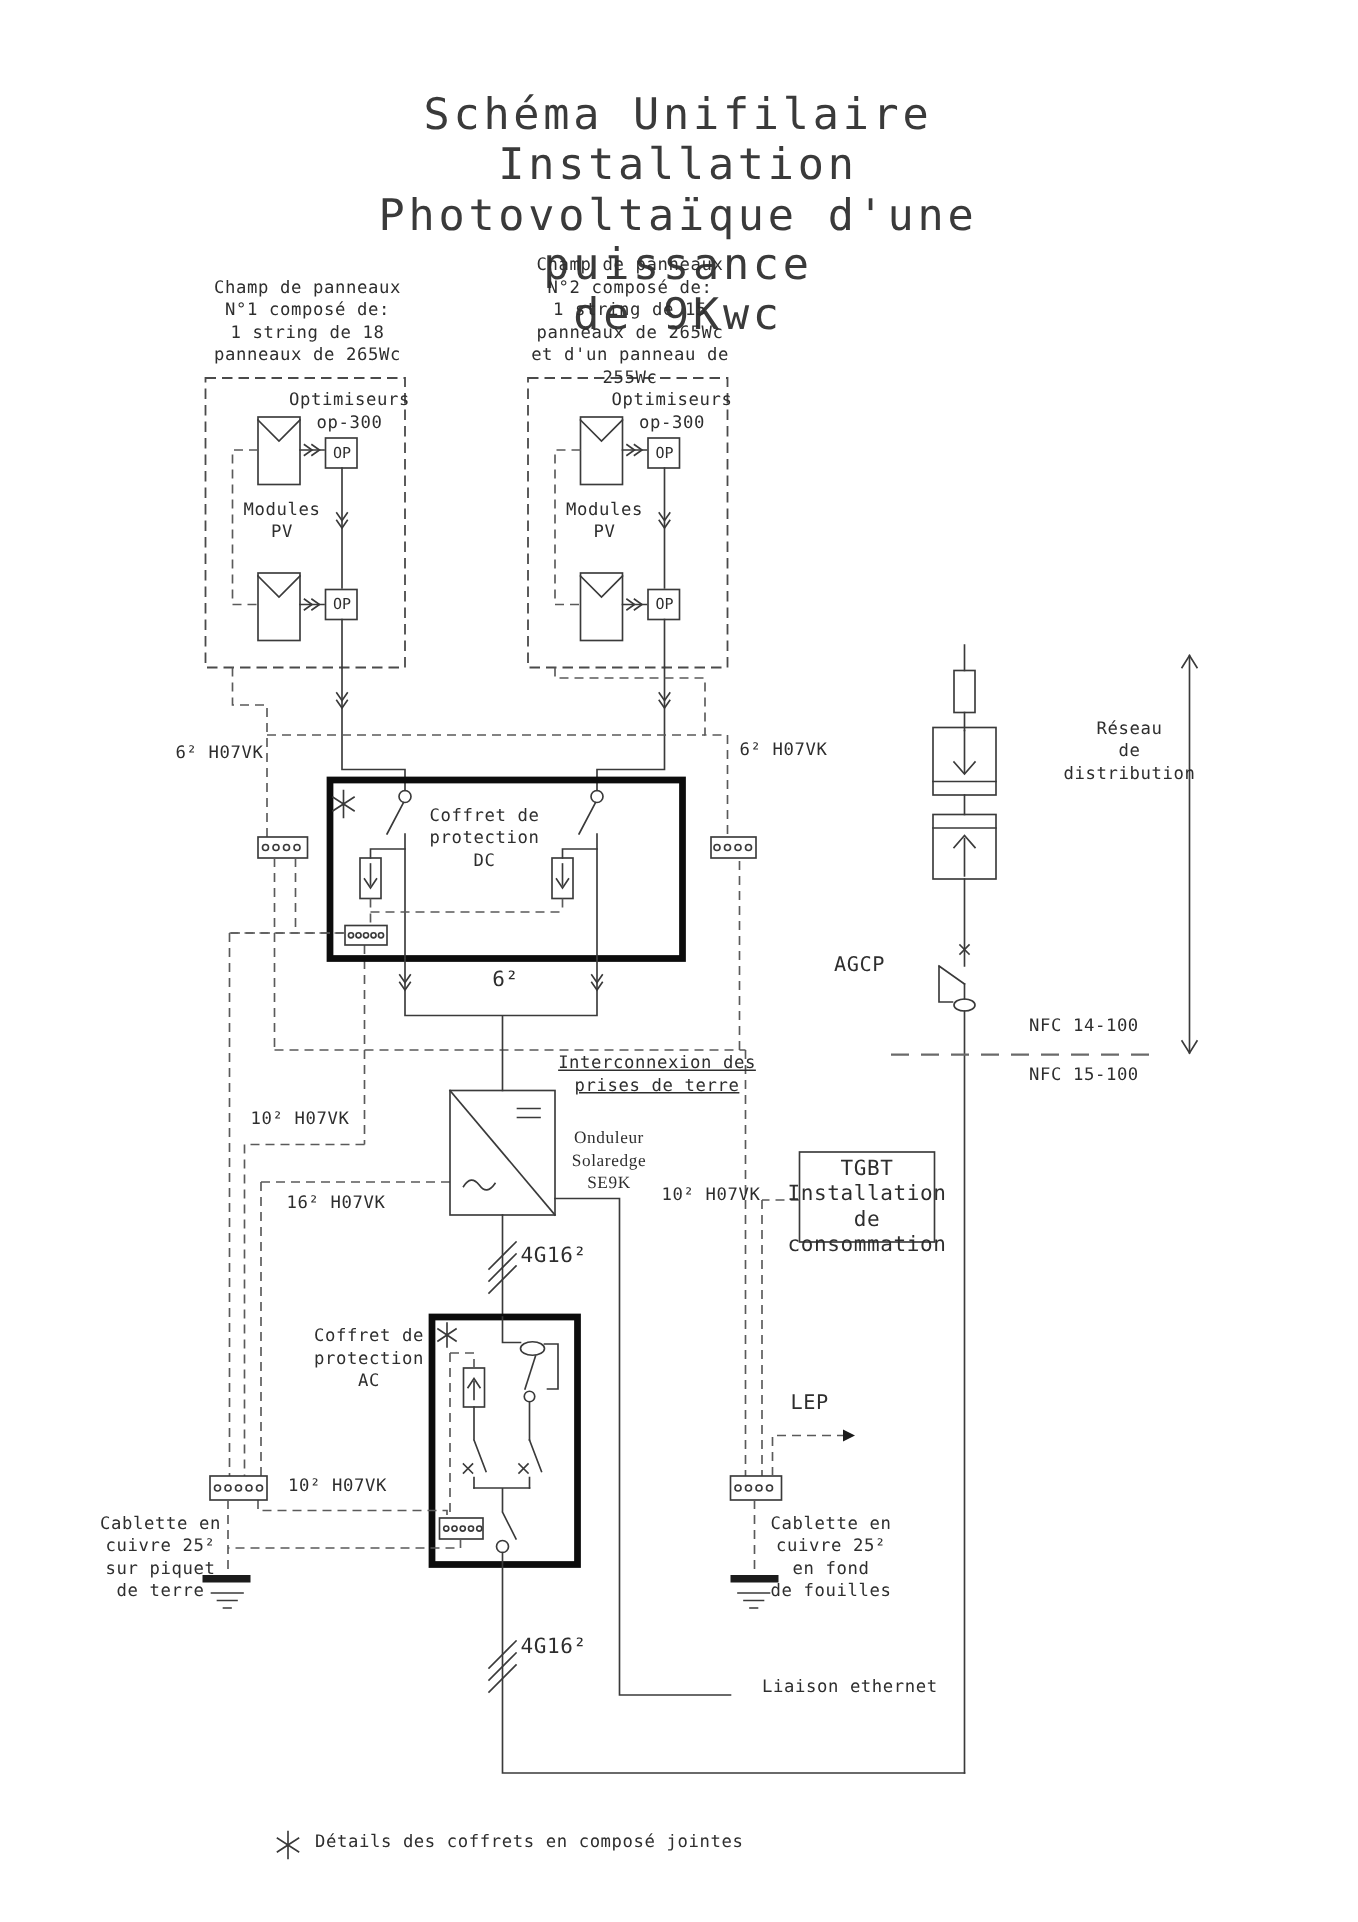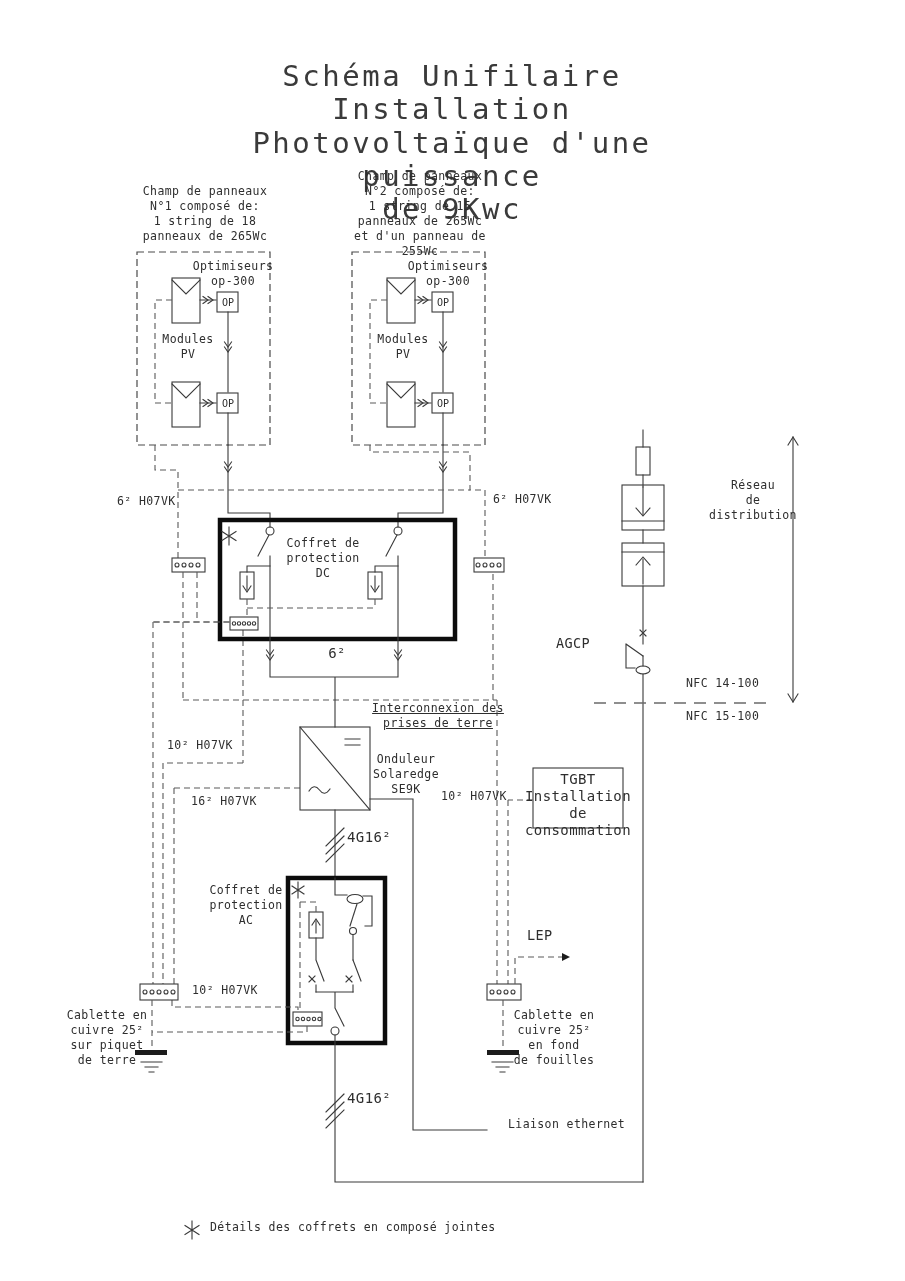--- a/index.html
+++ b/index.html
@@ -299,21 +299,21 @@
 
 <div class="lbl c" style="left:323px;top:536px;">Coffret de
 protection
 DC</div>
 <div class="lbl c big" style="left:337px;top:644px;">6²</div>
 <div class="lbl c" style="left:438px;top:701px;text-decoration:underline;">Interconnexion des
 prises de terre</div>
 
 <div class="lbl" style="left:167px;top:738px;">10² H07VK</div>
 <div class="lbl" style="left:191px;top:794px;">16² H07VK</div>
-<div class="lbl c" style="left:406px;top:752px;">Onduleur
+<div class="lbl c" style="left:406px;top:752px;font-family:Liberation Serif, serif;">Onduleur
 Solaredge
 SE9K</div>
 <div class="lbl" style="left:441px;top:789px;">10² H07VK</div>
 <div class="lbl c tgbt" style="left:578px;top:771px;">TGBT
 Installation
 de
 consommation</div>
 
 <div class="lbl big" style="left:347px;top:828px;">4G16²</div>
 <div class="lbl c" style="left:246px;top:883px;">Coffret de

